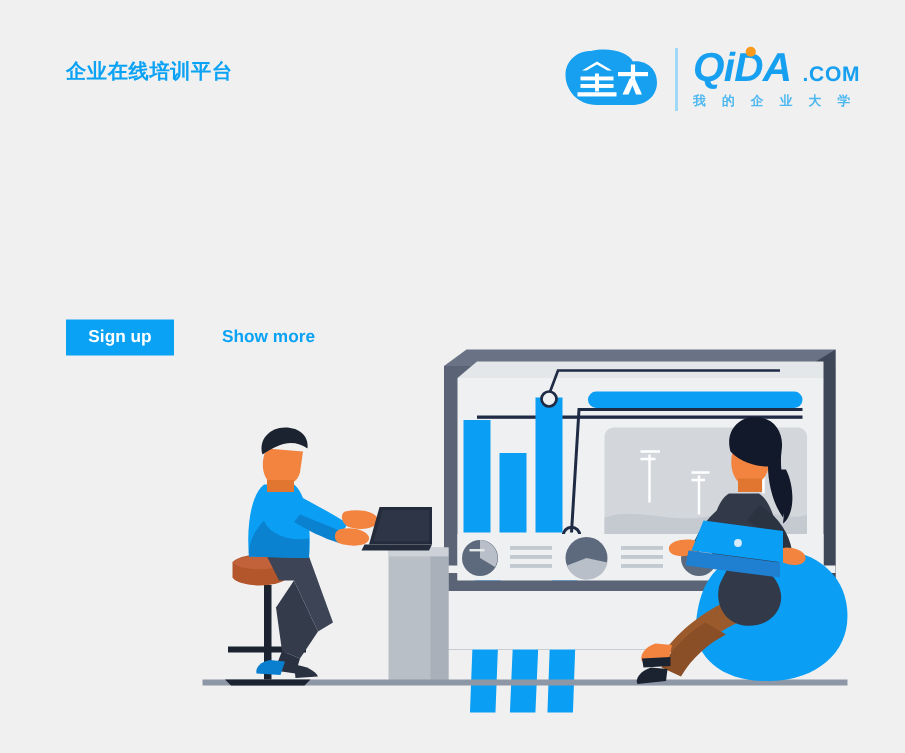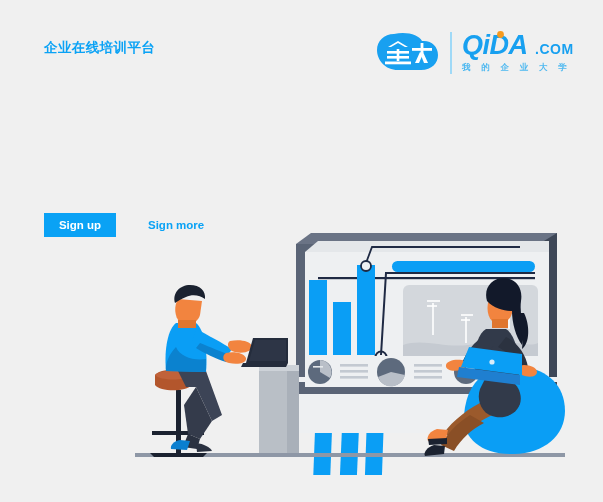--- a/index.html
+++ b/index.html
@@ -87,21 +87,21 @@
     </div>
 
     <div id="logo-tagline">我 的 企 业 大 学</div>
   </div>
 
   <div id="subtitle">企业在线培训平台</div>
 
 
   <div id="cta">
     <button id="signup">Sign up</button>
-    <a id="showmore" href="#">Sign more</a>
+    <a id="showmore" href="#">Show more</a>
   </div>
 
   <div id="illustration">
     <svg width="603" height="250" viewBox="0 0 603 250">
 
       <g>
 
         <path d="M296 19 L557 19 L557 208 L296 208 Z" fill="#5a6476"></path>
         <path d="M296 19 L311 8 L557 8 L557 19 Z" fill="#6a7385"></path>
         <path d="M557 8 L557 208 L539 222 L539 19 Z" fill="#3e4757"></path>

